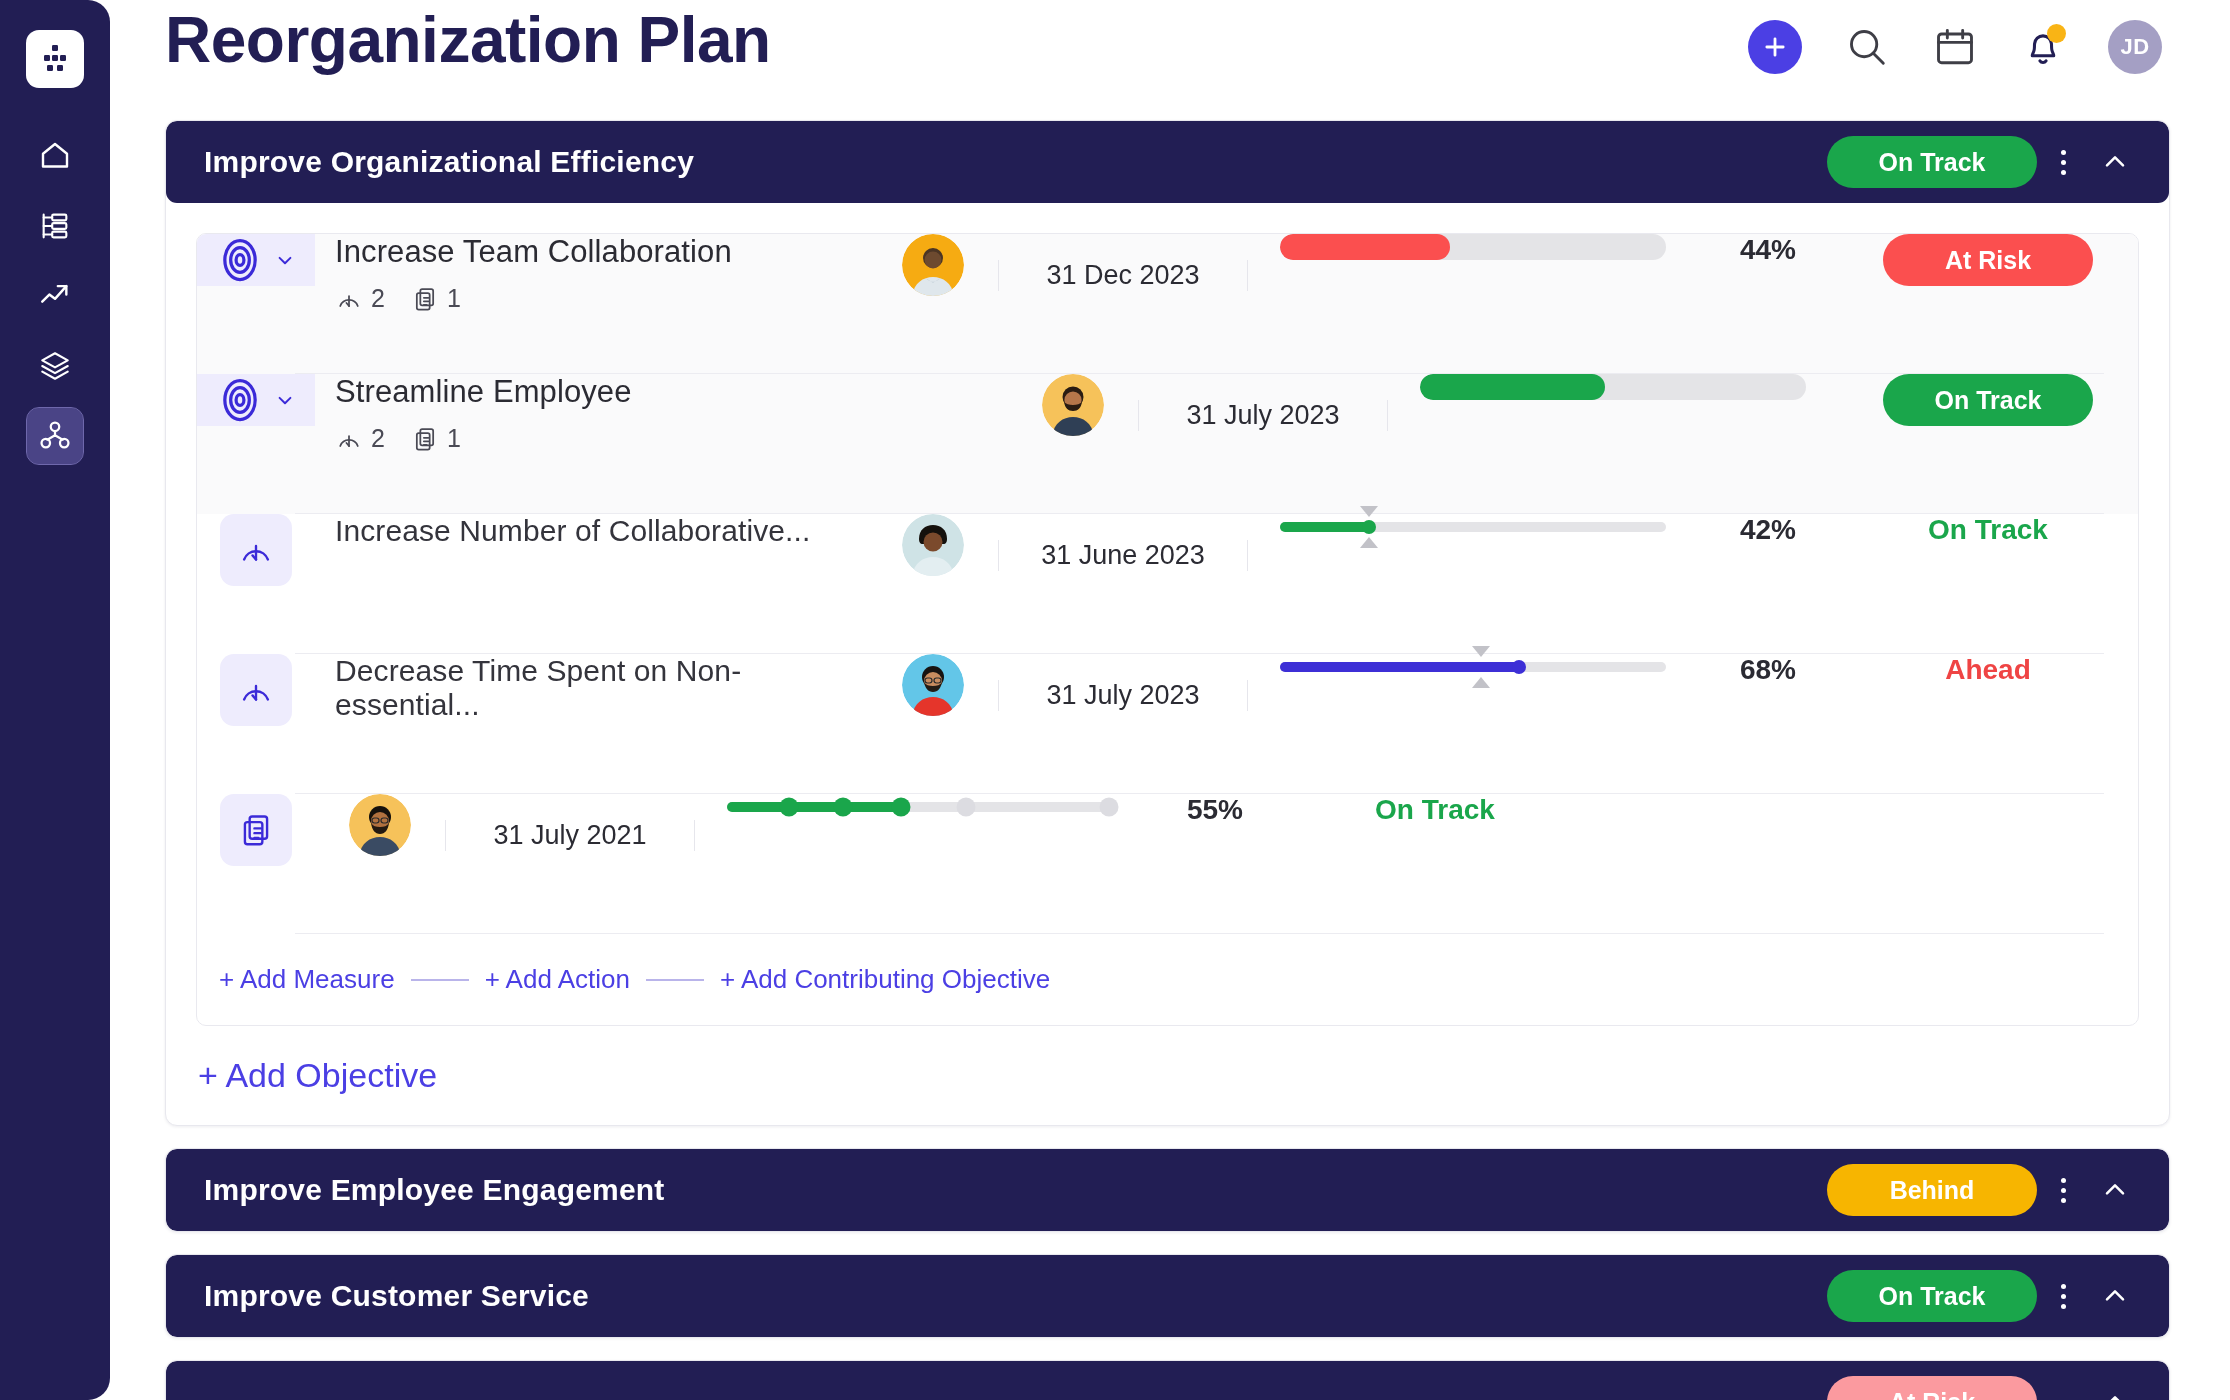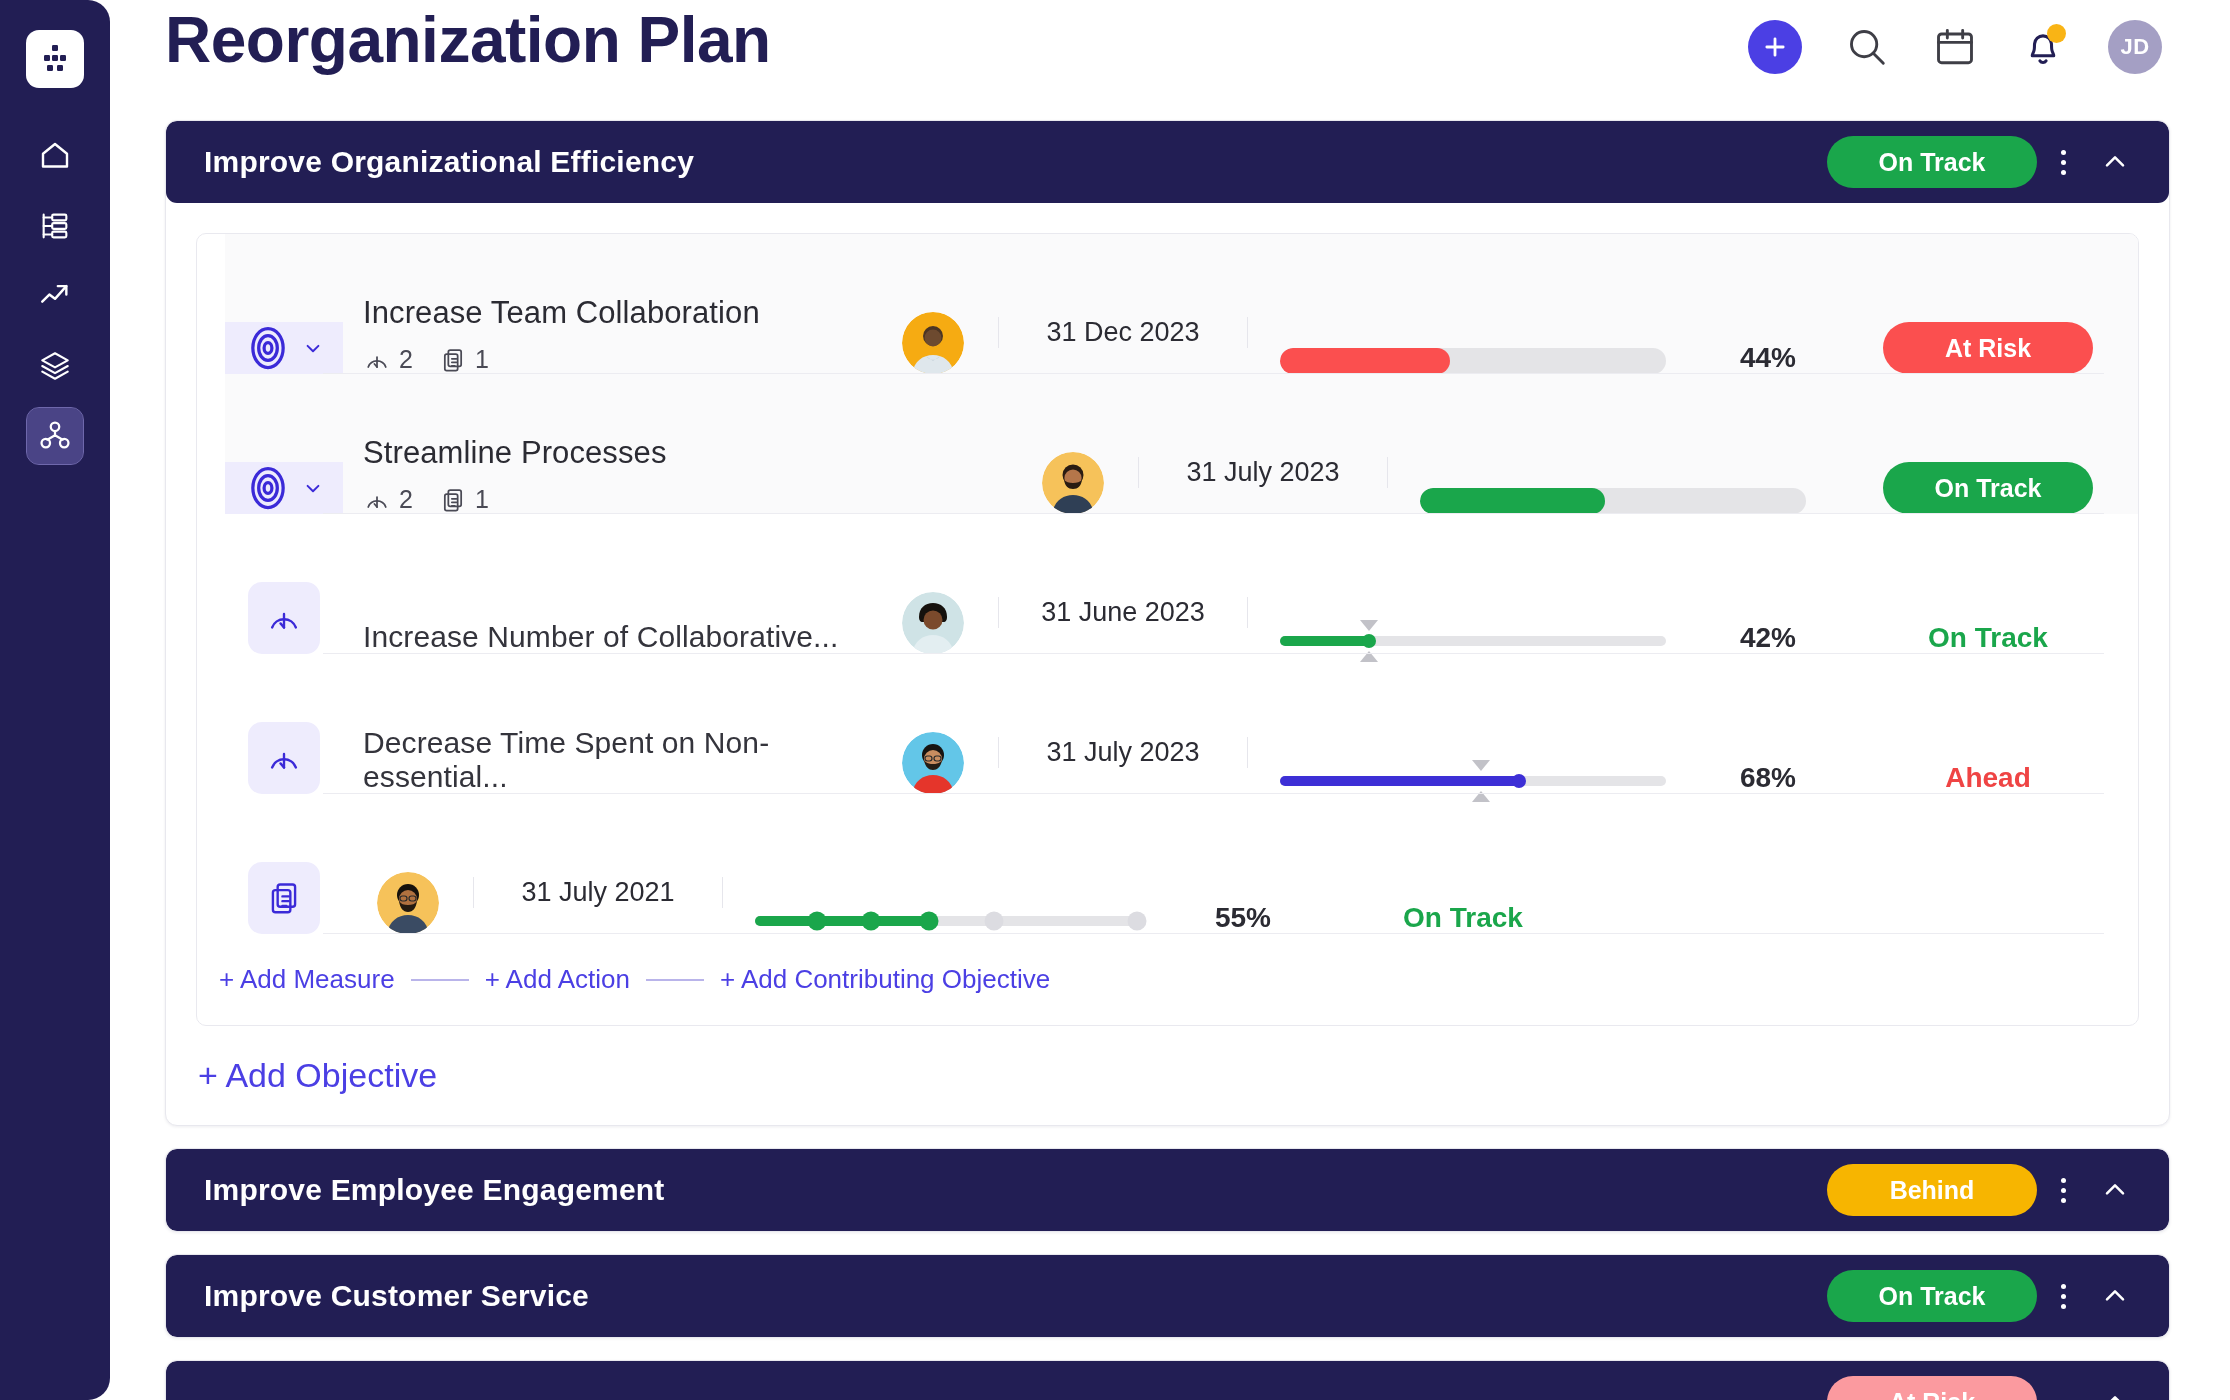--- a/index.html
+++ b/index.html
@@ -99,24 +99,23 @@
   .obj-body { padding: 0px 0 0px 0; }
   .inner-panel {
     margin: 30px 30px 0 30px;
     border: 1px solid #e9e9ef;
     border-radius: 10px;
     overflow: hidden;
   }
 
   
   .row {
-    display: flex; align-items: flex-end;
+    display: flex; align-items: flex-start;
     min-height: 140px;
     position: relative;
-    margin-left: 28px;
   }
   .row.shaded { background: #fafafb; }
   .row.divider::after {
     content: ""; position: absolute; left: 98px; right: 34px; bottom: 0;
     height: 1px; background: #ececf1;
   }
   .row-icon-cell {
     width: 118px; flex: 0 0 118px;
     display: flex; align-items: center; justify-content: center;
     gap: 6px;
@@ -359,21 +358,21 @@
               <svg width="52" height="52" viewBox="0 0 24 24" fill="none" stroke="#3b2ad8" stroke-width="1.5">
                 <ellipse cx="12" cy="12" rx="7" ry="9"></ellipse>
                 <ellipse cx="12" cy="12" rx="4.3" ry="5.7"></ellipse>
                 <ellipse cx="12" cy="12" rx="1.8" ry="2.5"></ellipse>
               </svg>
               <svg width="26" height="26" viewBox="0 0 24 24" fill="none" stroke="#3b2ad8" stroke-width="1.8" stroke-linecap="round" stroke-linejoin="round">
                 <polyline points="7,10 12,15 17,10"></polyline>
               </svg>
             </div>
             <div class="row-title-cell">
-              <div class="row-title">Streamline Processes</div>
+              <div class="row-title">Streamline Employee</div>
               <div class="row-meta">
                 <span class="meta-item">
                   <svg width="28" height="28" viewBox="0 0 24 24" fill="none" stroke="#4a4a55" stroke-width="1.5" stroke-linecap="round" stroke-linejoin="round">
                     <path d="M4.5 18a8 8 0 0 1 15 0"></path>
                     <path d="M12 18V9.5"></path>
                     <path d="M12 18l-2.2-2.6"></path>
                   </svg>
                   <span>2</span>
                 </span>
                 <span class="meta-item">

